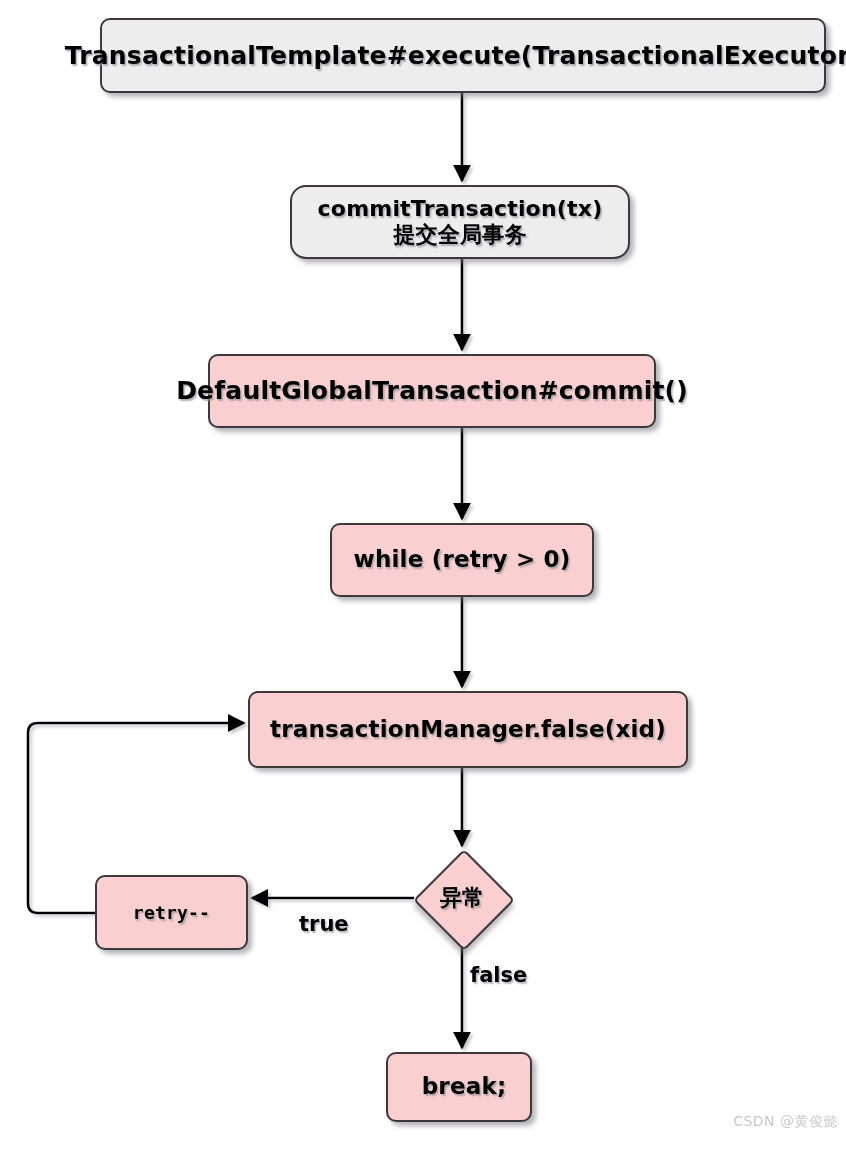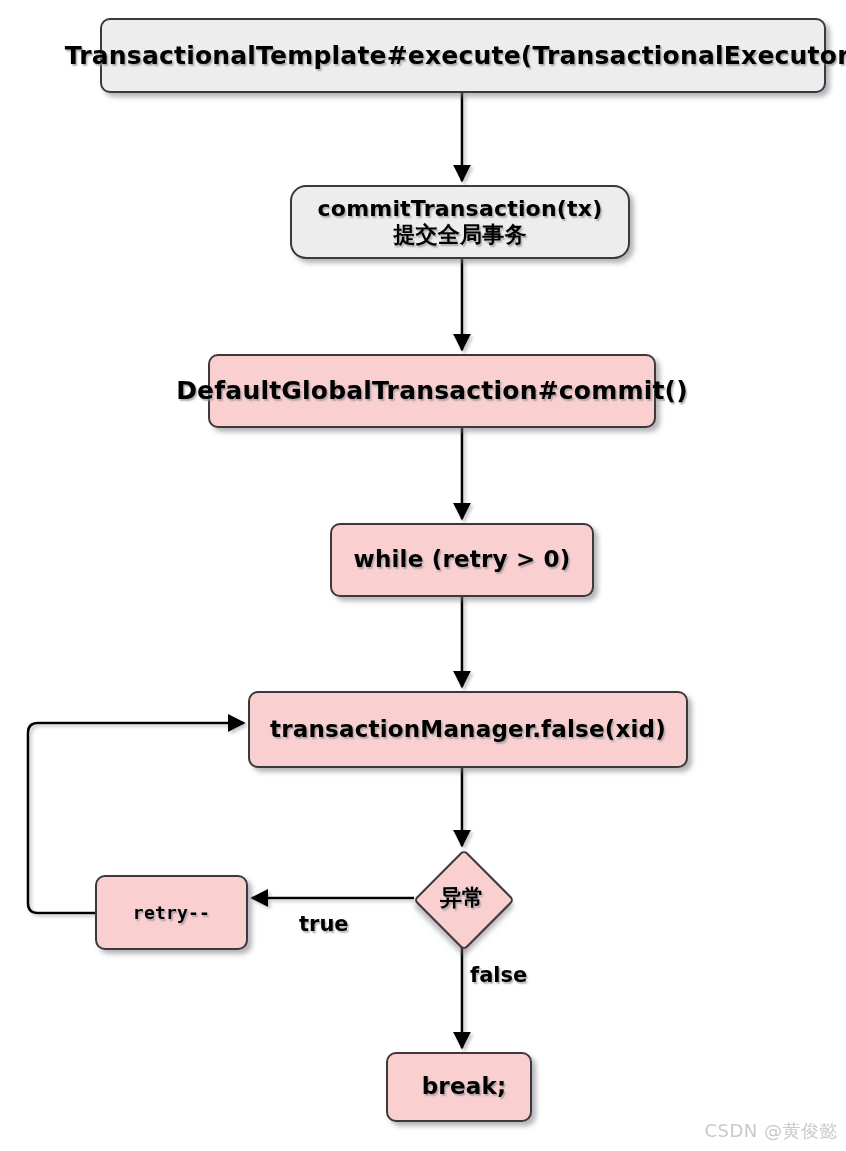--- a/index.html
+++ b/index.html
@@ -101,23 +101,23 @@
     text-shadow: 1.5px 1.5px 1.6px rgba(150,150,158,.7);
     white-space: nowrap;
   }
   #label-true  { left: 299px; top: 868px; margin-top: 44px; }
   #label-false { left: 470px; top: 963px; }
 
   
   #watermark {
     position: absolute;
     right: 8px;
-    bottom: 8px;
+    bottom: 20px;
     font-family: "DejaVu Sans", sans-serif;
-    font-size: 18px;
+    font-size: 14px;
     color: #c9c9c9;
     letter-spacing: .5px;
     white-space: nowrap;
   }
 </style>
 </head>
 <body>
 
 <svg id="flow-canvas" viewBox="0 0 846 1151" xmlns="http://www.w3.org/2000/svg">
   <defs>

